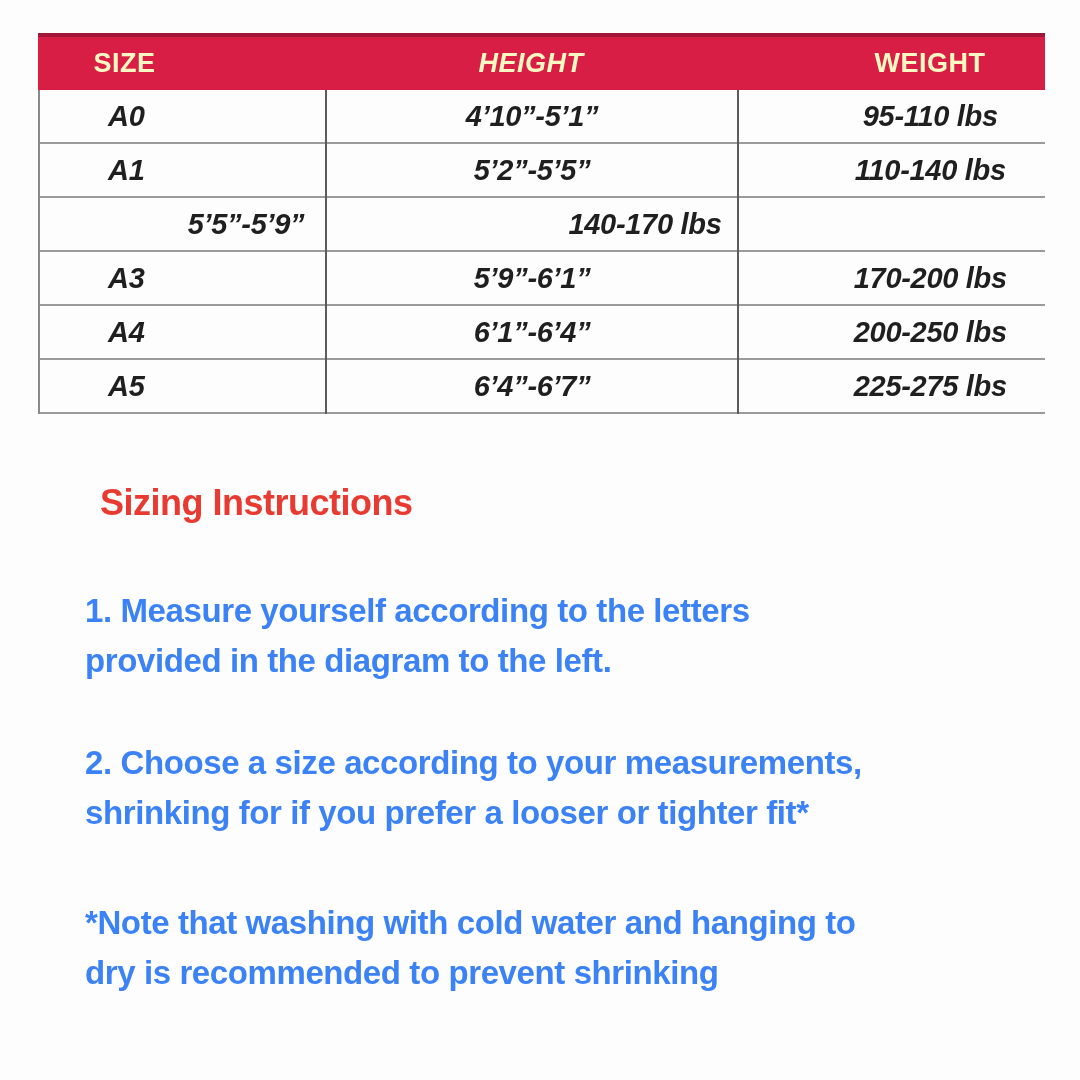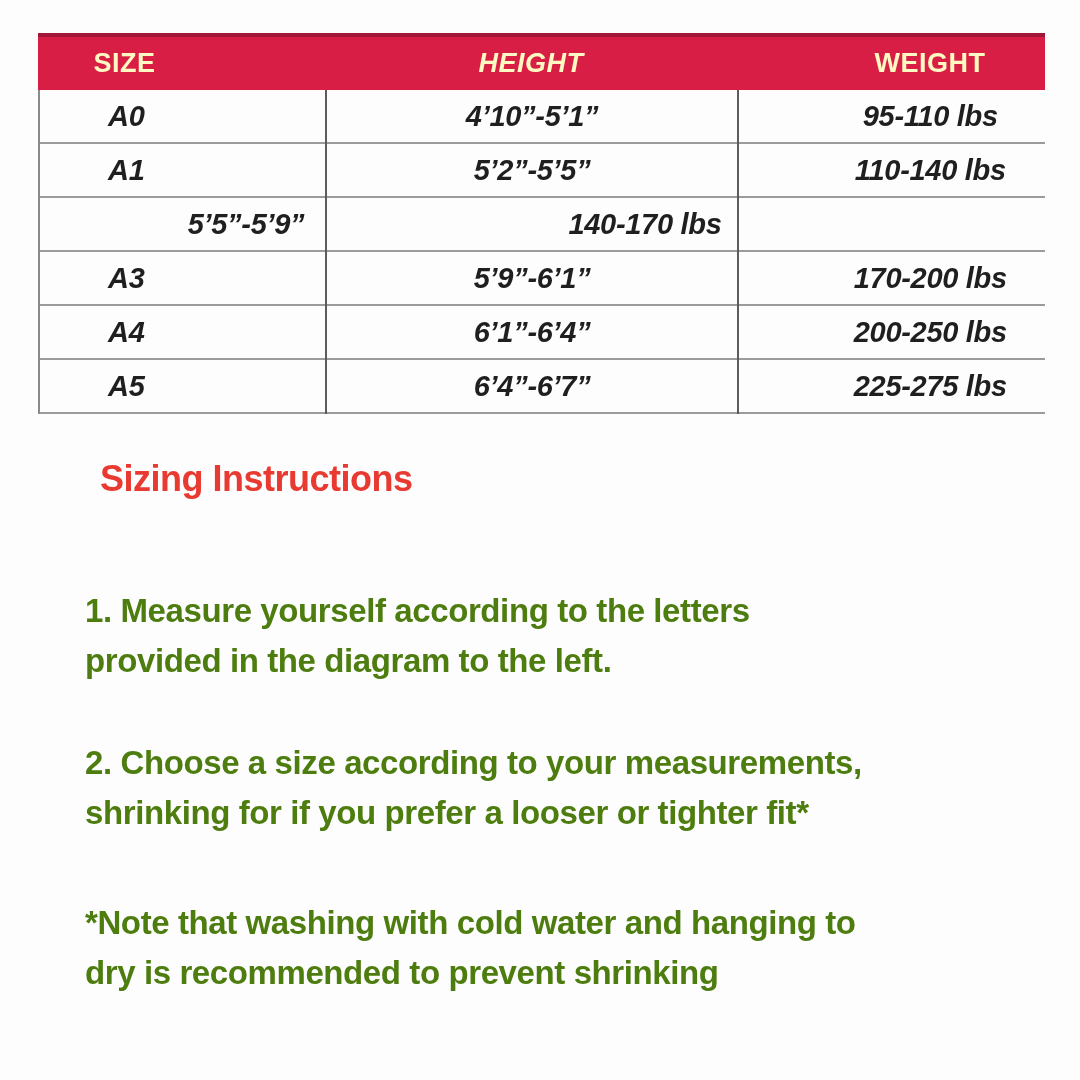--- a/index.html
+++ b/index.html
@@ -74,33 +74,33 @@
     width: 2px;
     background: #5c5c5c;
   }
   .divider-1 { left: 285px; }
   .divider-2 { left: 697px; }
 
   
   .sizing-heading {
     position: absolute;
     left: 100px;
-    top: 458px;
+    top: 482px;
     font-size: 36px;
     font-weight: 700;
     color: #e93a31;
     letter-spacing: -0.5px;
   }
   .para {
     position: absolute;
     left: 85px;
     width: 990px;
     font-size: 33px;
     font-weight: 700;
-    color: #4d7c0f;
+    color: #3b82f6;
     line-height: 50px;
     letter-spacing: -0.4px;
   }
   .p1 { top: 586px; }
   .p2 { top: 738px; }
   .p3 { top: 898px; }
 </style>
 </head>
 <body>
 

